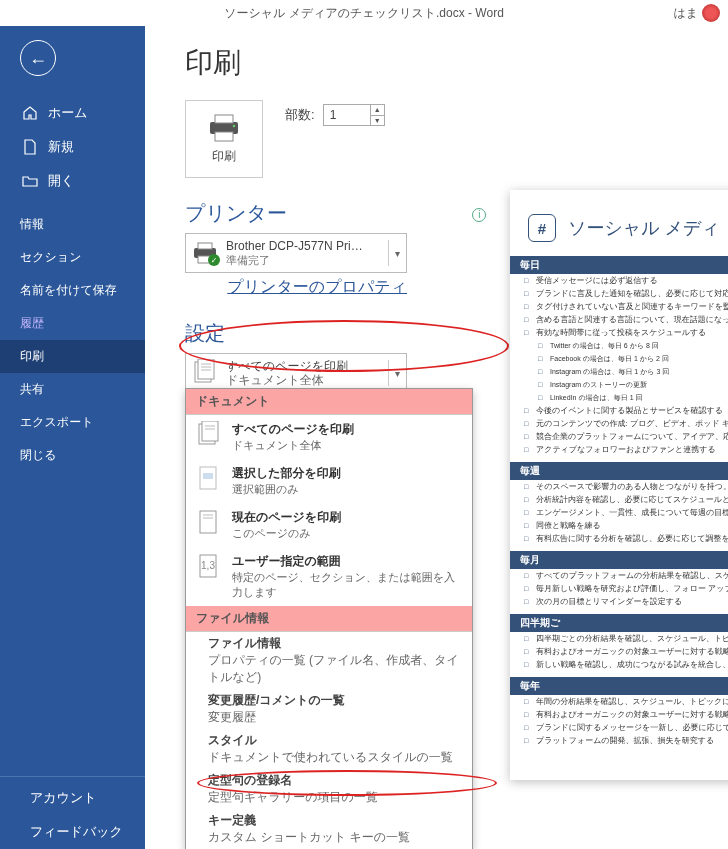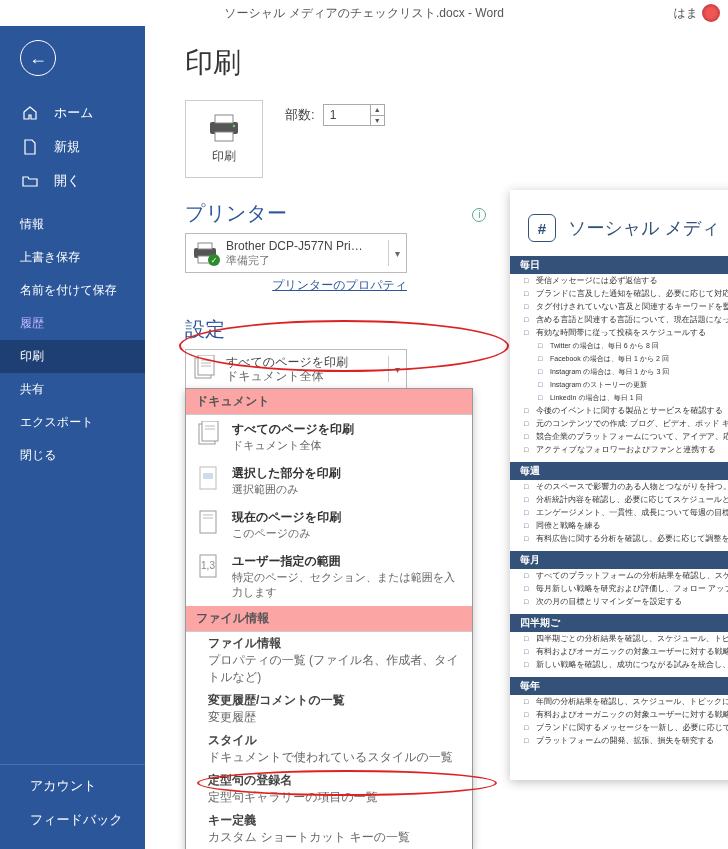--- a/index.html
+++ b/index.html
@@ -7,27 +7,27 @@
     
     .titlebar { height: 26px; background: #fff; display: flex; align-items: center; justify-content: center; font-size: 12px; color: #555; position: relative; }
     .titlebar .user { position: absolute; right: 8px; top: 4px; display: flex; align-items: center; gap: 4px; }
     .avatar { width: 18px; height: 18px; border-radius: 50%; background: radial-gradient(#e55 40%, #a22 100%); display: inline-block; }
     
     .main { display: flex; height: 823px; }
     
     .sidebar { width: 145px; background: #2b579a; color: #fff; padding-top: 14px; font-size: 13px; position: relative; }
     .back-circle { width: 36px; height: 36px; border: 1.5px solid #fff; border-radius: 50%; margin-left: 20px; display: flex; align-items: center; justify-content: center; margin-bottom: 20px; }
     .back-arrow { font-size: 18px; color: #fff; }
-    .nav-item { padding: 8px 12px 8px 22px; display: flex; align-items: center; gap: 16px; cursor: default; }
+    .nav-item { padding: 8px 12px 8px 22px; display: flex; align-items: center; gap: 10px; cursor: default; }
     .nav-item.sub { padding-left: 20px; font-size: 12px; }
     .nav-item.active { background: #1e3f73; }
     .nav-item.dim { color: #c4b5fd; }
     .nav-icon { width: 16px; height: 16px; }
     .sep { height: 10px; }
-    .nav-bottom { position: absolute; bottom: 12px; left: 0; right: 0; }
+    .nav-bottom { position: absolute; bottom: 0; left: 0; right: 0; }
     .nav-bottom .nav-item { padding-left: 30px; }
     .nav-bottom .hr { border-top: 1px solid #4a74b0; margin: 4px 0; }
     
     .content { flex: 1; padding: 18px 0 0 40px; position: relative; overflow: hidden; }
     .h1 { font-size: 28px; color: #333; font-weight: normal; margin-bottom: 18px; }
     .print-box { display: flex; align-items: flex-start; gap: 22px; }
     .print-btn { width: 78px; height: 78px; border: 1px solid #ccc; display: flex; flex-direction: column; align-items: center; justify-content: center; gap: 6px; }
     .printer-icon-lg { width: 36px; height: 28px; }
     .copies-row { display: flex; align-items: center; gap: 8px; font-size: 13px; color: #444; margin-top: 4px; }
     .copies-input { width: 62px; height: 22px; border: 1px solid #aaa; display: flex; align-items: center; padding-left: 6px; font-size: 12px; position: relative; }
@@ -36,21 +36,21 @@
     .spin:first-child { border-bottom: 1px solid #aaa; }
     
     .h2 { font-size: 20px; color: #2b579a; margin-top: 22px; margin-bottom: 6px; font-weight: normal; }
     .info-i { width: 14px; height: 14px; border: 1px solid #5a8; border-radius: 50%; display: inline-flex; align-items: center; justify-content: center; font-size: 10px; color: #5a8; margin-left: 180px; vertical-align: middle; }
     
     .dropdown { width: 222px; height: 40px; border: 1px solid #bbb; display: flex; align-items: center; padding: 2px 6px; gap: 8px; font-size: 12px; position: relative; background: #fff; }
     .dropdown .dd-main { line-height: 14px; color: #444; }
     .dropdown .caret { position: absolute; right: 6px; top: 50%; transform: translateY(-50%); font-size: 10px; color: #666; border-left: 1px solid #ccc; padding-left: 6px; height: 26px; display: flex; align-items: center; }
     .printer-status-icon { position: relative; }
     .status-check { position: absolute; bottom: -2px; right: -2px; width: 12px; height: 12px; background: #2d8a2d; border-radius: 50%; display: flex; align-items: center; justify-content: center; color: #fff; font-size: 8px; }
-    .link { color: #2b579a; font-size: 12px; text-align: right; width: 222px; margin-top: 4px; text-decoration: underline; }
+    .link { color: #2b579a; font-size: 16px; text-align: right; width: 222px; margin-top: 4px; text-decoration: underline; }
     
     .red-oval { position: absolute; border: 2.5px solid #d22; border-radius: 50%; pointer-events: none; }
     .oval1 { left: 34px; top: 294px; width: 330px; height: 52px; }
     .oval2 { left: 52px; top: 744px; width: 300px; height: 26px; z-index: 20; }
     
     .dropdown-open { width: 288px; border: 1px solid #999; background: #fff; box-shadow: 0 3px 8px rgba(0,0,0,0.25); font-size: 12px; position: absolute; left: 40px; top: 362px; z-index: 10; }
     .dd-section { background: #fca5a5; padding: 4px 10px; color: #555; font-weight: bold; border-bottom: 1px solid #ccc; }
     .dd-item { display: flex; padding: 6px 10px; gap: 10px; align-items: flex-start; }
     .dd-icon { width: 26px; height: 28px; flex-shrink: 0; }
     .dd-text .t1 { color: #333; font-weight: bold; font-size: 12px; }
@@ -103,21 +103,21 @@
       <svg class="nav-icon" viewBox="0 0 16 16">
           <path d="M1 4h5l1 2h8v7H1z" fill="none" stroke="#fff" stroke-width="1.2"></path>
         </svg>
       <span>開く</span>
     </div>
     <div class="sep"></div>
     <div class="nav-item sub">
         <span>情報</span>
       </div>
     <div class="nav-item sub">
-        <span>上書き保存</span>
+        <span>セクション</span>
       </div>
     <div class="nav-item sub">
         <span>名前を付けて保存</span>
       </div>
     <div class="nav-item sub dim">
         <span>履歴</span>
       </div>
     <div class="nav-item sub active">
         <span>印刷</span>
       </div>

